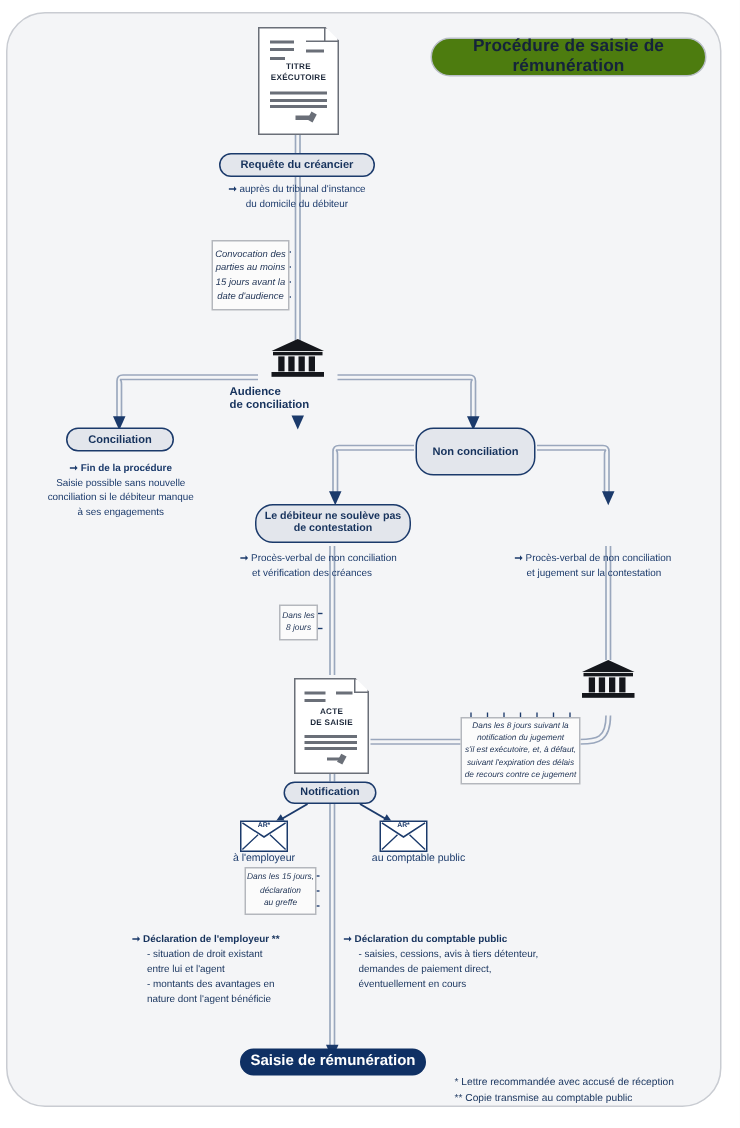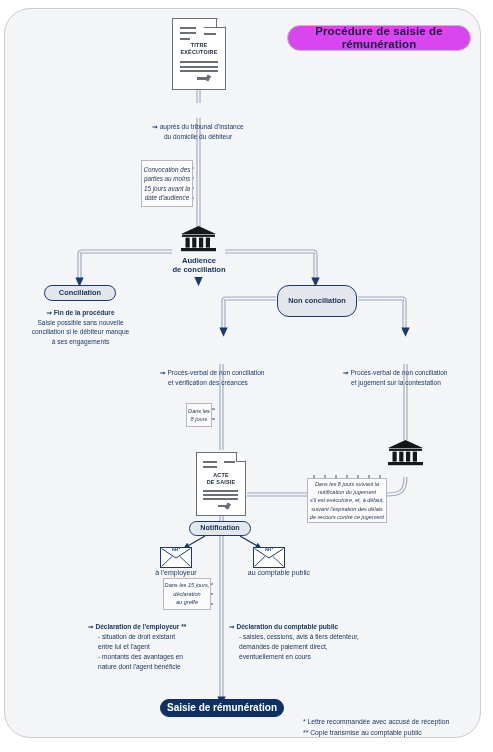--- a/index.html
+++ b/index.html
@@ -10,36 +10,36 @@
   #svgwires{position:absolute;left:0;top:0;width:493px;height:752px;pointer-events:none;}
 
   
   .abs{position:absolute;box-sizing:border-box;}
   .pill{
     background:#e3e6ec;border:1.2px solid #1b3a6b;border-radius:12px;
     color:#16325c;font-weight:bold;text-align:center;
     display:flex;align-items:center;justify-content:center;line-height:1.12;
   }
   .pill.title{
-    background:#d946ef;border:1px solid #b9bec7;border-radius:16px;
+    background:#4d7c0f;border:1px solid #b9bec7;border-radius:16px;
     color:#15233b;font-size:11.5px;letter-spacing:.1px;
   }
   .pill.dark{
     background:#0f3064;border:1px solid #0f3064;color:#ffffff;border-radius:13px;
   }
   .note{
     background:#fbfbfb;border:1px solid #b4b7bd;color:#1f3355;
     font-style:italic;font-size:6.3px;text-align:center;line-height:1.5;
     display:flex;flex-direction:column;align-items:center;justify-content:center;
   }
   .cap{color:#1b3a6b;font-size:6.6px;line-height:1.45;text-align:center;}
   .cap.left{text-align:left;}
   .cap b{font-weight:bold;}
   .arrowglyph{color:#1b3a6b;font-weight:bold;}
-  .label{color:#16325c;font-size:7px;font-weight:bold;text-align:center;line-height:1.2;}
+  .label{color:#16325c;font-size:7px;font-weight:bold;text-align:left;line-height:1.2;}
   .smalltext{color:#16325c;font-size:6.6px;line-height:1.5;}
   .foot{color:#16325c;font-size:6.8px;line-height:1.65;}
 
   
   .doc{position:absolute;background:#ffffff;border:1.1px solid #6a6f78;}
   .doc .fold{position:absolute;right:-1px;top:-1px;width:0;height:0;
      border-left:9px solid transparent;border-top:9px solid #f4f5f7;}
   .doc .fold2{position:absolute;right:-1px;top:-1px;width:9px;height:9px;
      border-left:1.1px solid #6a6f78;border-bottom:1.1px solid #6a6f78;
      transform:rotate(0deg);background:transparent;}
@@ -155,20 +155,21 @@
       <span>TITRE</span><br>
       <span>EXÉCUTOIRE</span>
     </div>
     <div class="ln" style="left:7px;top:42px;width:38px;height:2.2px;"></div>
     <div class="ln" style="left:7px;top:46.5px;width:38px;height:2.2px;"></div>
     <div class="ln" style="left:7px;top:51px;width:38px;height:2.2px;"></div>
     <div class="ln" style="left:24px;top:58px;width:11px;height:2.6px;"></div>
     <div class="ln" style="left:33px;top:56px;width:4px;height:6px;transform:rotate(28deg);"></div>
   </div>
 
+  <div class="abs pill" style="left:146px;top:102px;width:104px;height:16px;font-size:7.4px;">Requête du créancier</div>
   <div class="abs cap" style="left:118px;top:122px;width:160px;">
     <span class="arrowglyph">➞</span>
     <span>auprès du tribunal d'instance</span><br>
     <span>du domicile du débiteur</span>
   </div>
 
   <div class="abs note" style="left:141px;top:160px;width:52px;height:47px;">
     <span>Convocation des</span>
     <span>parties au moins</span>
     <span>15 jours avant la</span>
@@ -195,20 +196,24 @@
   <div class="abs cap" style="left:8px;top:308px;width:145px;">
     <b><span class="arrowglyph">➞</span>
     <span>Fin de la procédure</span></b><br>
     <span>Saisie possible sans nouvelle</span><br>
     <span>conciliation si le débiteur manque</span><br>
     <span>à ses engagements</span>
   </div>
 
   <div class="abs pill" style="left:277px;top:285px;width:80px;height:32px;font-size:7.4px;">Non conciliation</div>
 
+  <div class="abs pill" style="left:170px;top:336px;width:104px;height:26px;font-size:7.1px;flex-direction:column;">
+    <span>Le débiteur ne soulève pas</span>
+    <span>de contestation</span>
+  </div>
   <div class="abs cap left" style="left:160px;top:368px;width:140px;">
     <span class="arrowglyph">➞</span>
     <span>Procès-verbal de non conciliation</span><br>
     <span style="padding-left:8px;display:inline-block;">et vérification des créances</span>
   </div>
 
   <div class="abs cap left" style="left:343px;top:368px;width:142px;">
     <span class="arrowglyph">➞</span>
     <span>Procès-verbal de non conciliation</span><br>
     <span style="padding-left:8px;display:inline-block;">et jugement sur la contestation</span>

